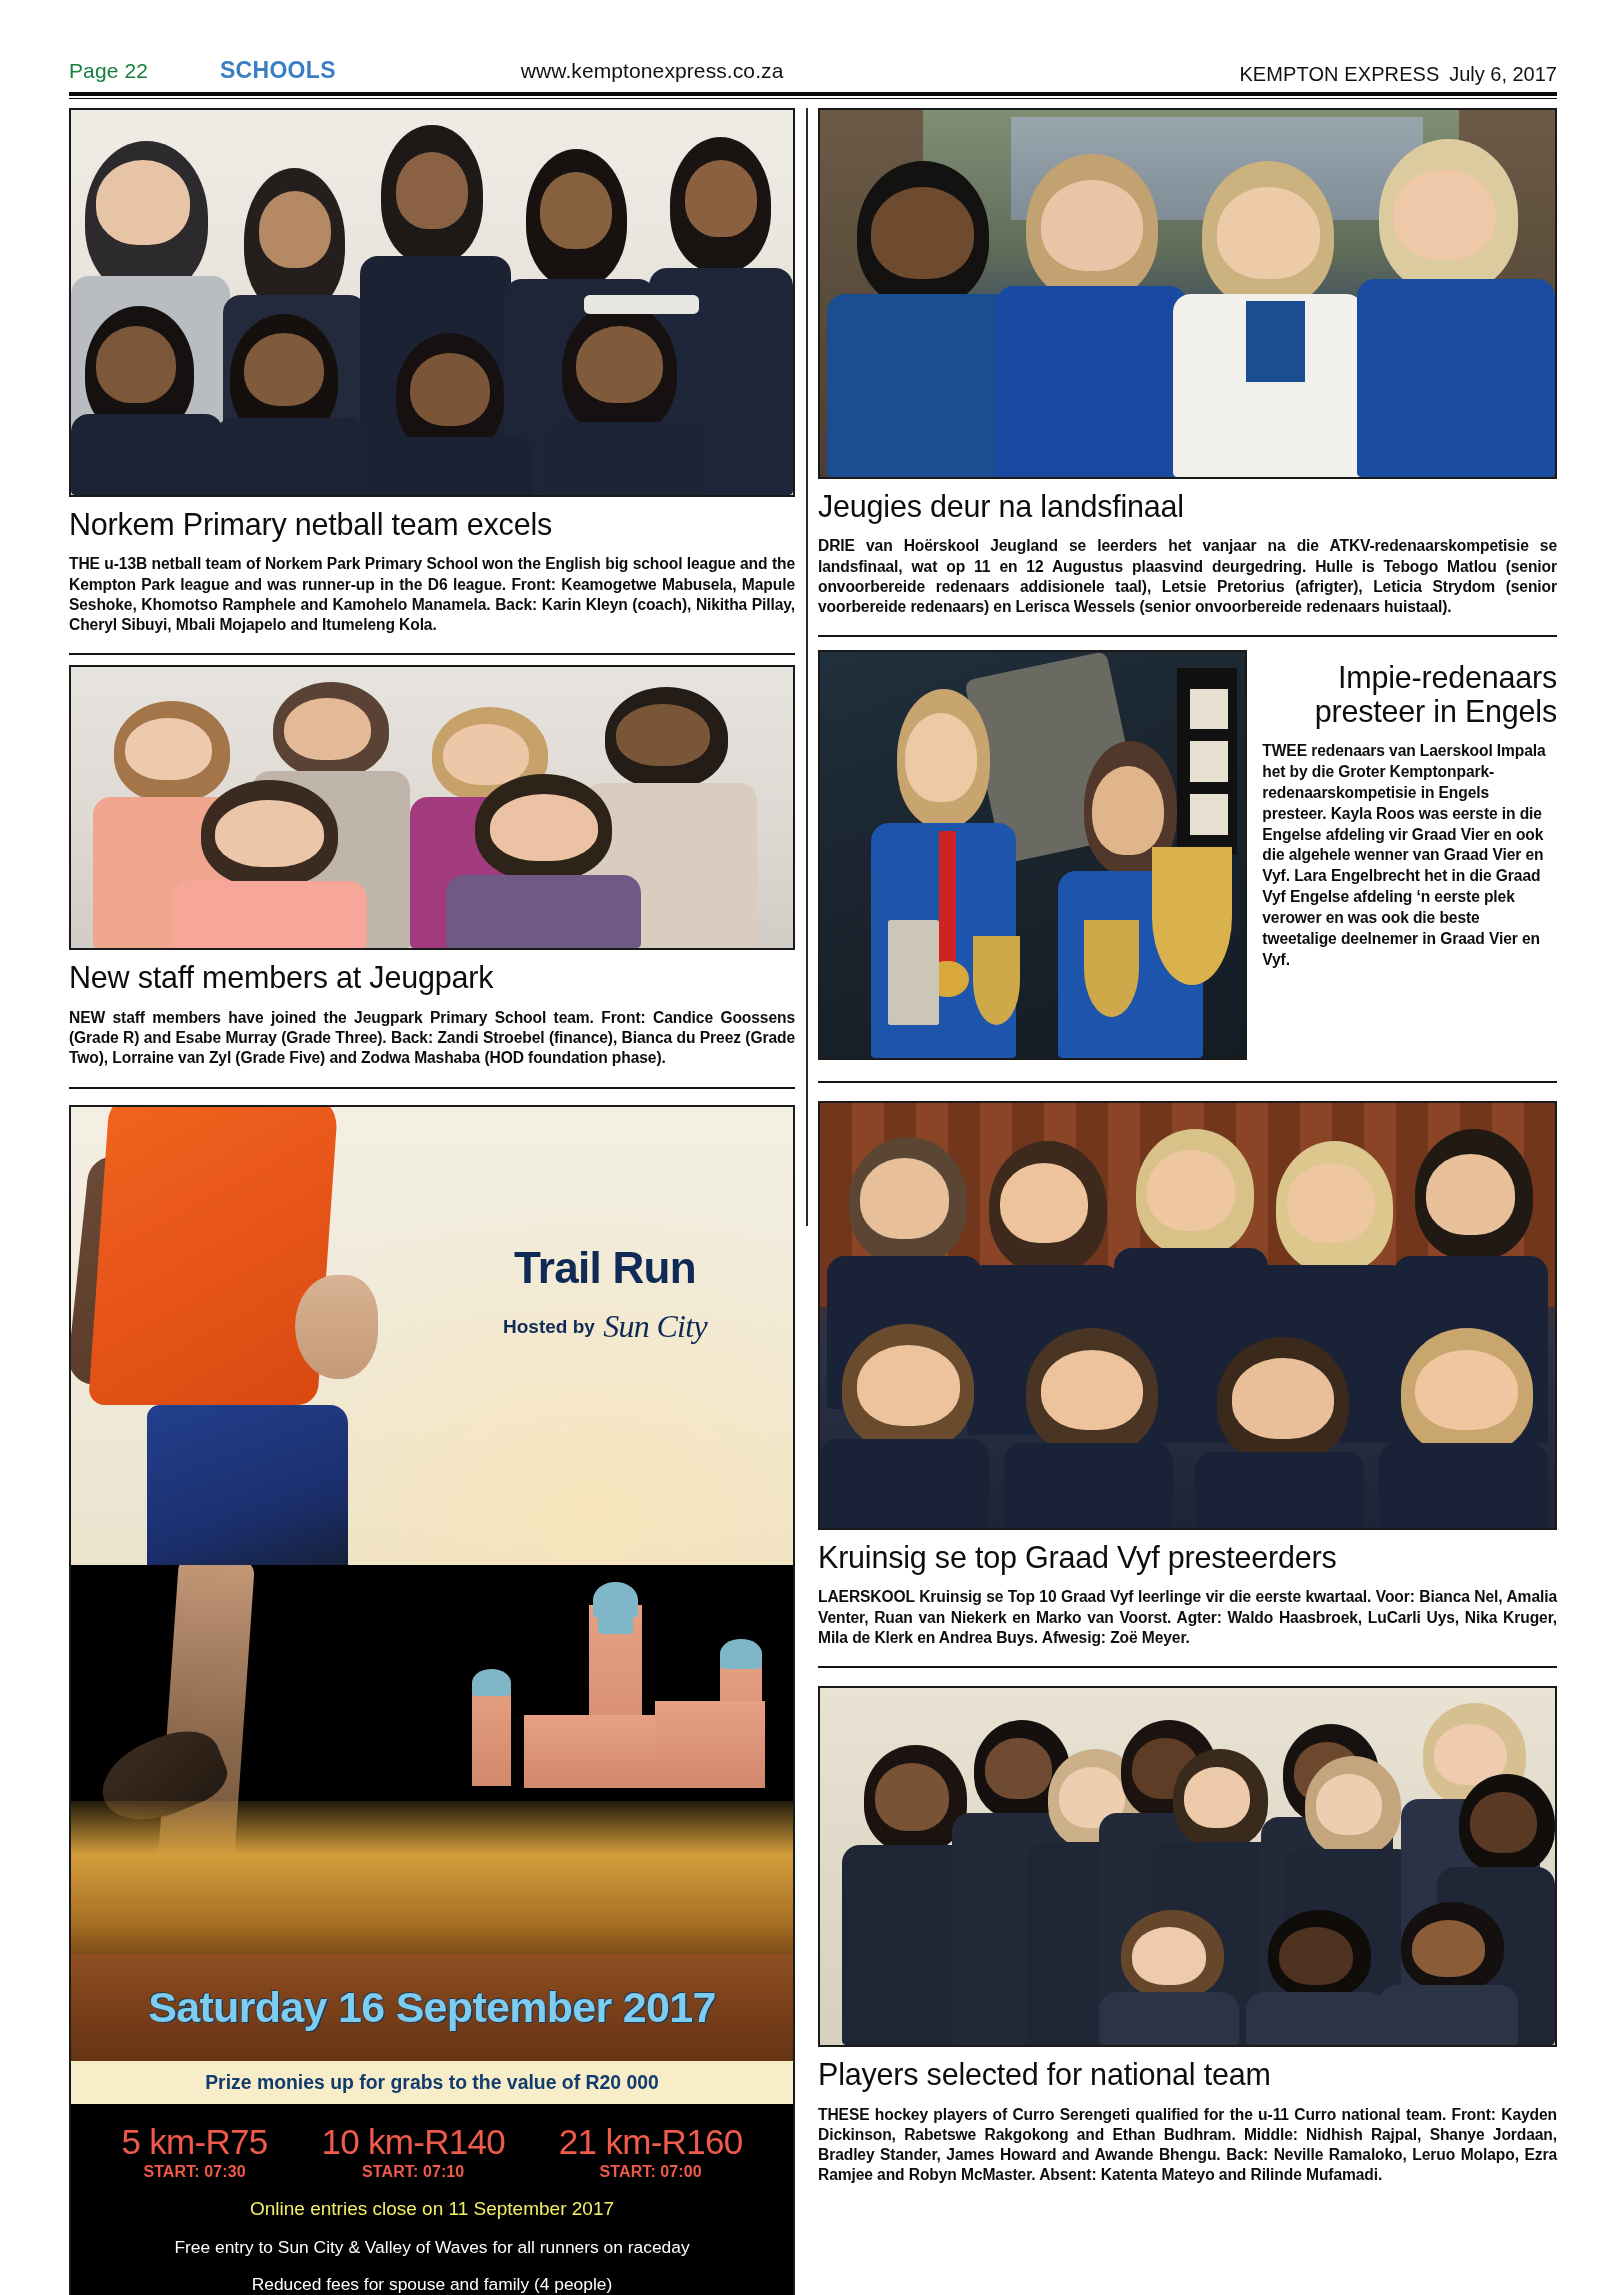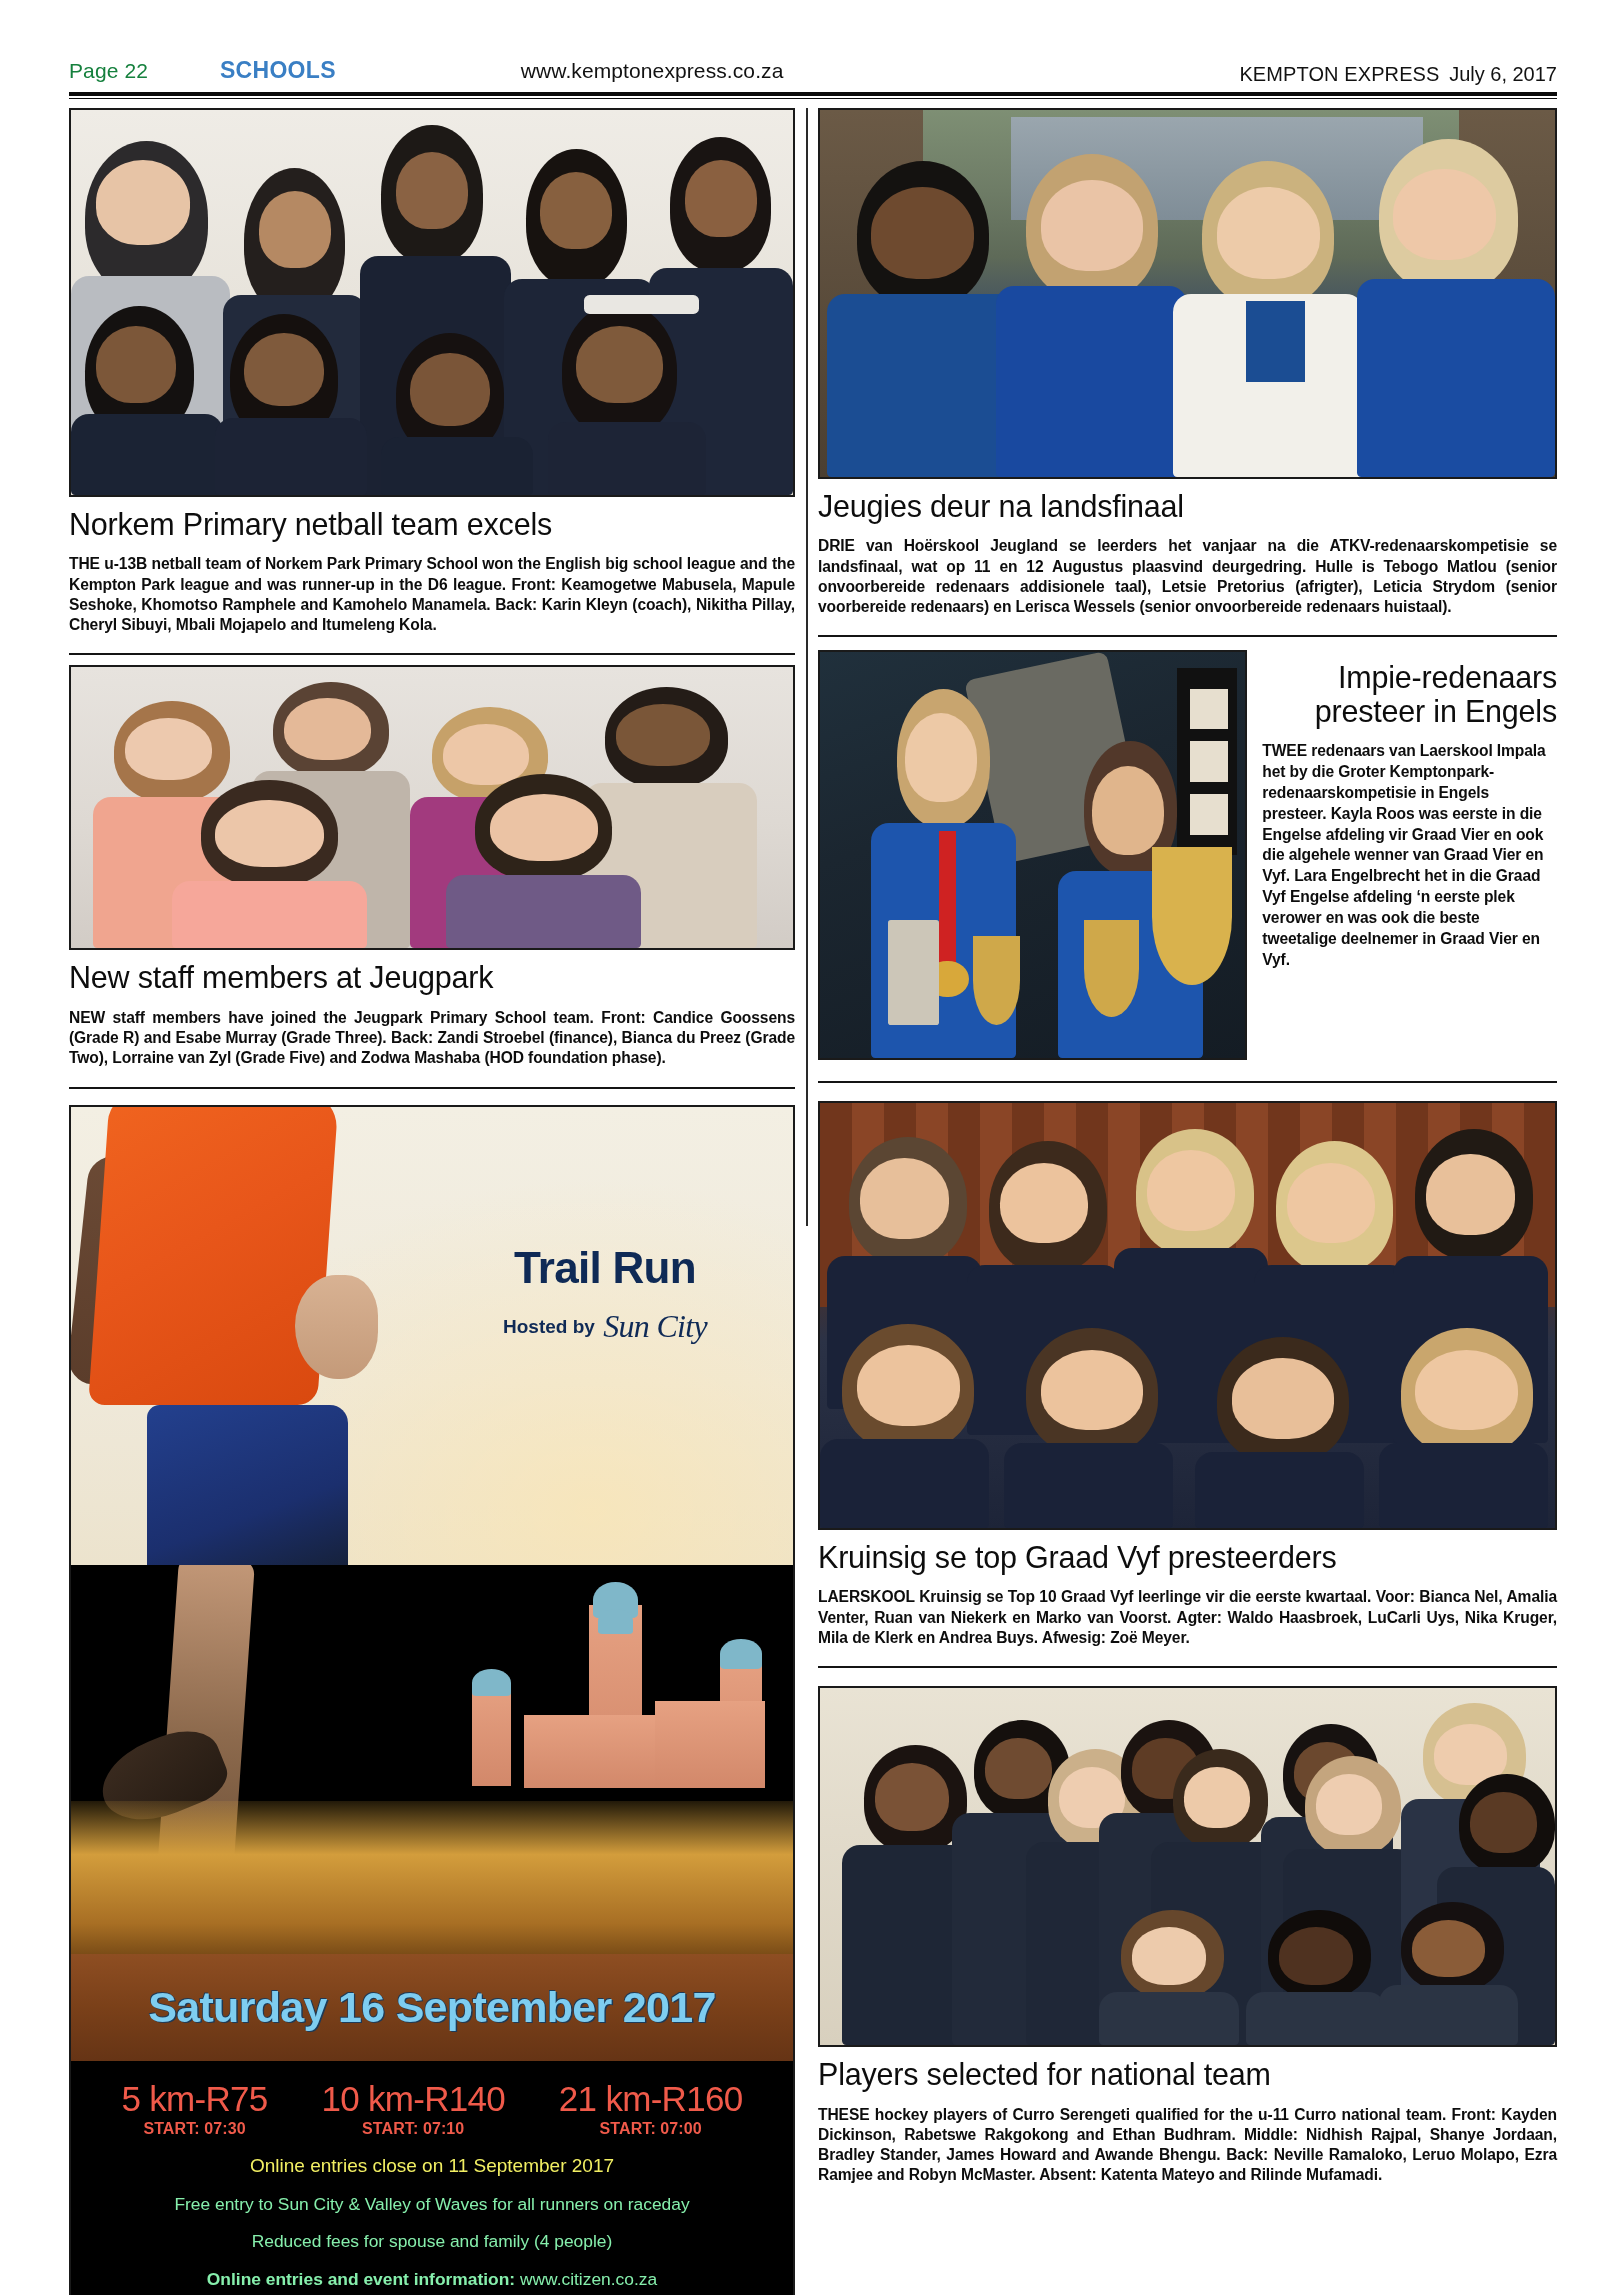--- a/index.html
+++ b/index.html
@@ -226,21 +226,21 @@
 
   .ad-black { background: #000; padding: 11px 0 15.3px 0; }
   .ad-dist {
     display: flex; justify-content: space-around; align-items: flex-start;
     padding: 8.3px 23.6px 0 23.6px;
   }
   .dist-col { text-align: center; }
   .dist-price { font-size: 35px; color: #f05a4a; letter-spacing: -0.7px; line-height: 1.05; }
   .dist-start { font-size: 16px; font-weight: 700; color: #f05a4a; margin-top: 2.8px; letter-spacing: 0.1px; }
   .ad-close { text-align: center; font-size: 19px; color: #f2ef63; margin-top: 16.7px; }
-  .ad-line  { text-align: center; font-size: 17.4px; color: #86efac; margin-top: 16.7px; }
+  .ad-line  { text-align: center; font-size: 17.4px; color: #ffffff; margin-top: 16.7px; }
   .ad-line.b { font-weight: 700; }
   .ad-line .url { font-weight: 400; }
 
   
   .split { display: flex; gap: 15.3px; margin-top: 12.5px; }
   .split-photo { flex: 0 0 429px; }
   .split-text  { flex: 1; }
 </style>
 </head>
 <body>
@@ -372,20 +372,23 @@
         </div>
         <div class="leg"></div>
         <div class="shoe"></div>
         <div class="grass"></div>
       </div>
 
       <div class="ad-date">
         <span>Saturday 16 September 2017</span>
       </div>
 
+      <div class="ad-prize">
+        <span>Prize monies up for grabs to the value of R20 000</span>
+      </div>
 
       <div class="ad-black">
         <div class="ad-dist">
           <div class="dist-col">
             <div class="dist-price">5 km-R75</div>
             <div class="dist-start">START: 07:30</div>
           </div>
           <div class="dist-col">
             <div class="dist-price">10 km-R140</div>
             <div class="dist-start">START: 07:10</div>

